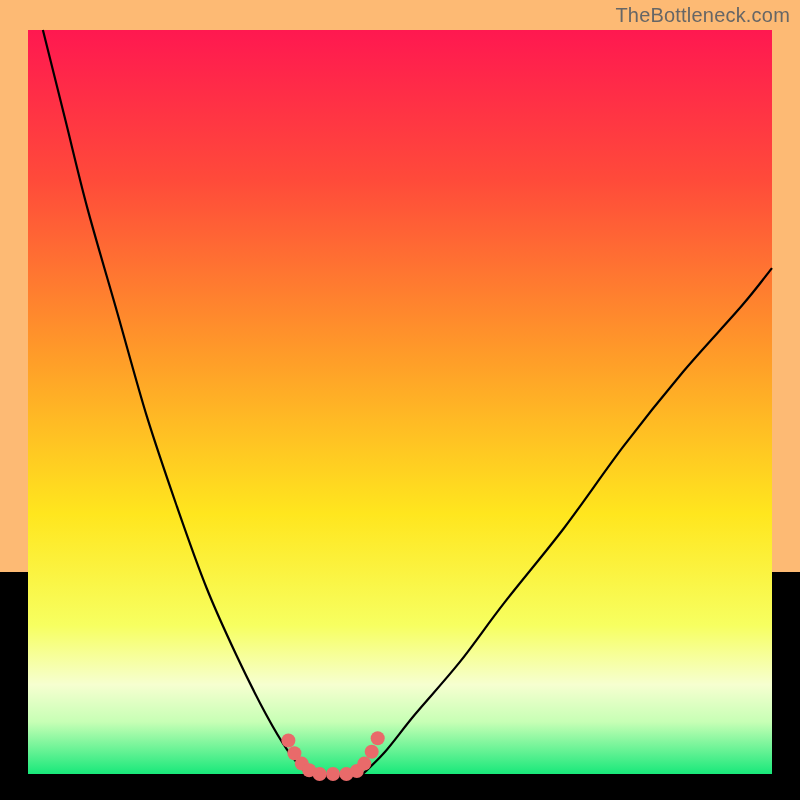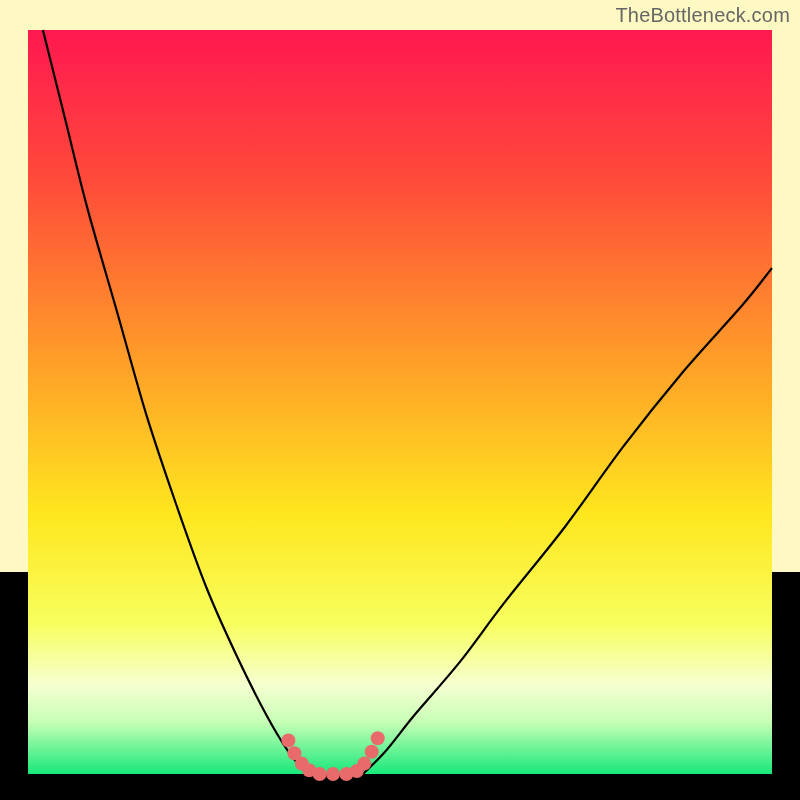--- a/index.html
+++ b/index.html
@@ -10,21 +10,21 @@
     background: #000;
     overflow: hidden;
     font-family: Arial, Helvetica, sans-serif;
   }
   .frame {
     position: absolute;
     left: 0;
     top: 0;
     width: 800px;
     height: 572px;
-    background: #fef9c3;
+    background: #fdba74;
   }
   .watermark {
     position: absolute;
     top: 4px;
     right: 10px;
     color: #666;
     font-size: 20px;
     font-weight: 500;
     letter-spacing: 0.2px;
     z-index: 10;

